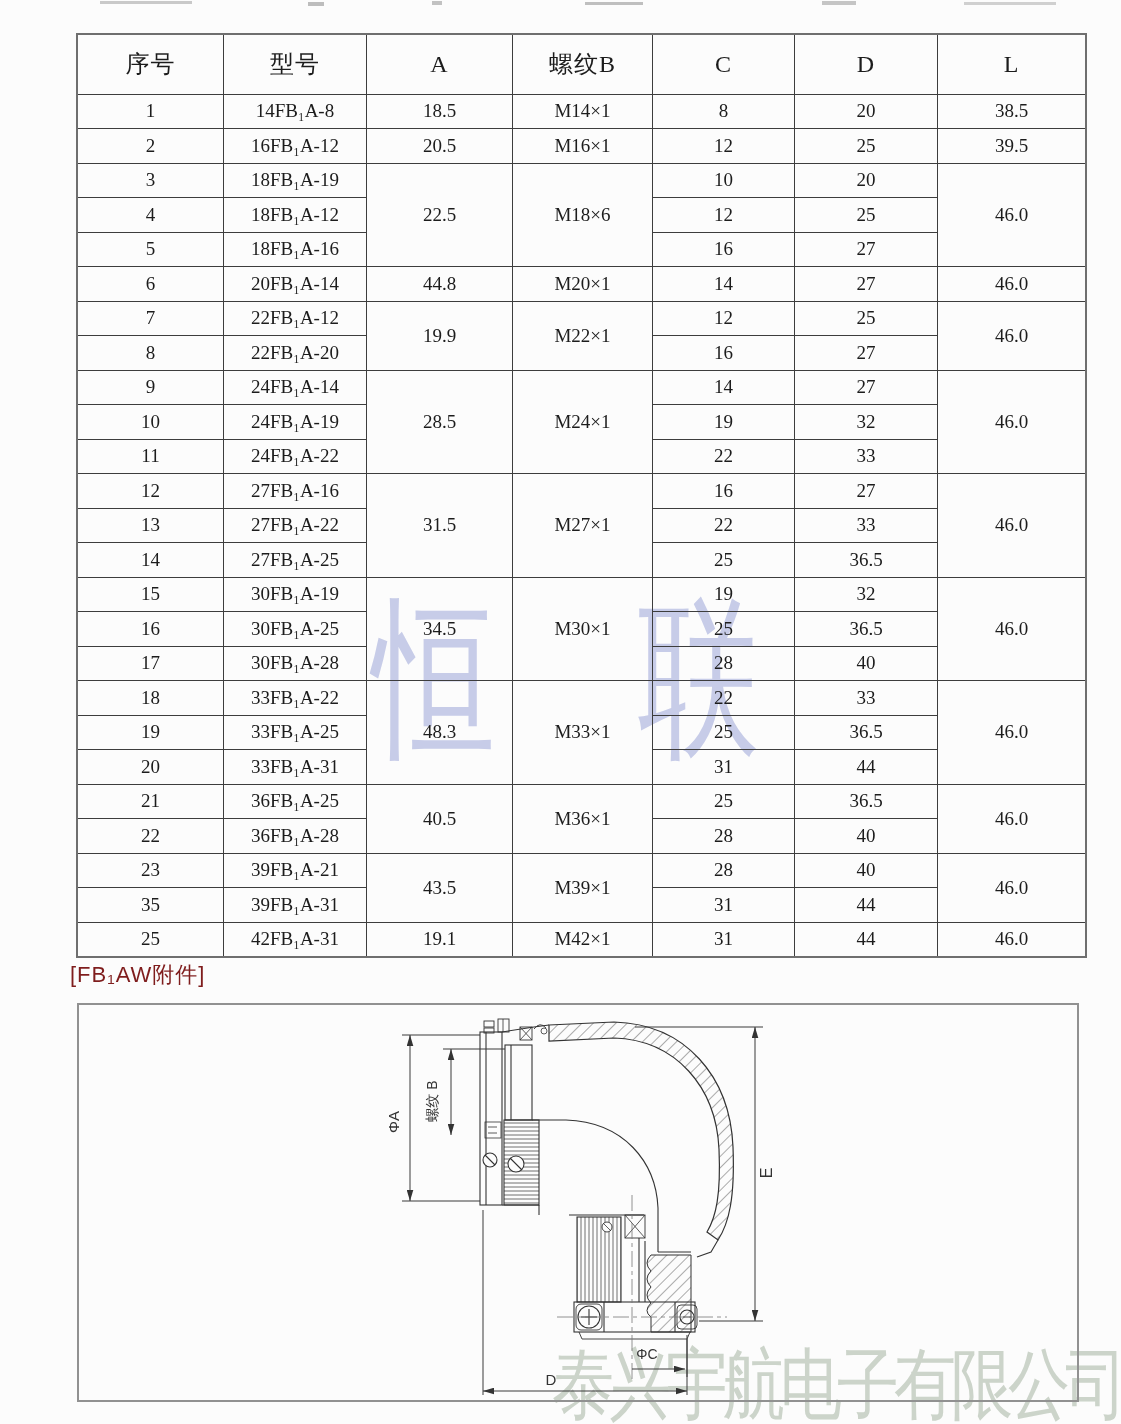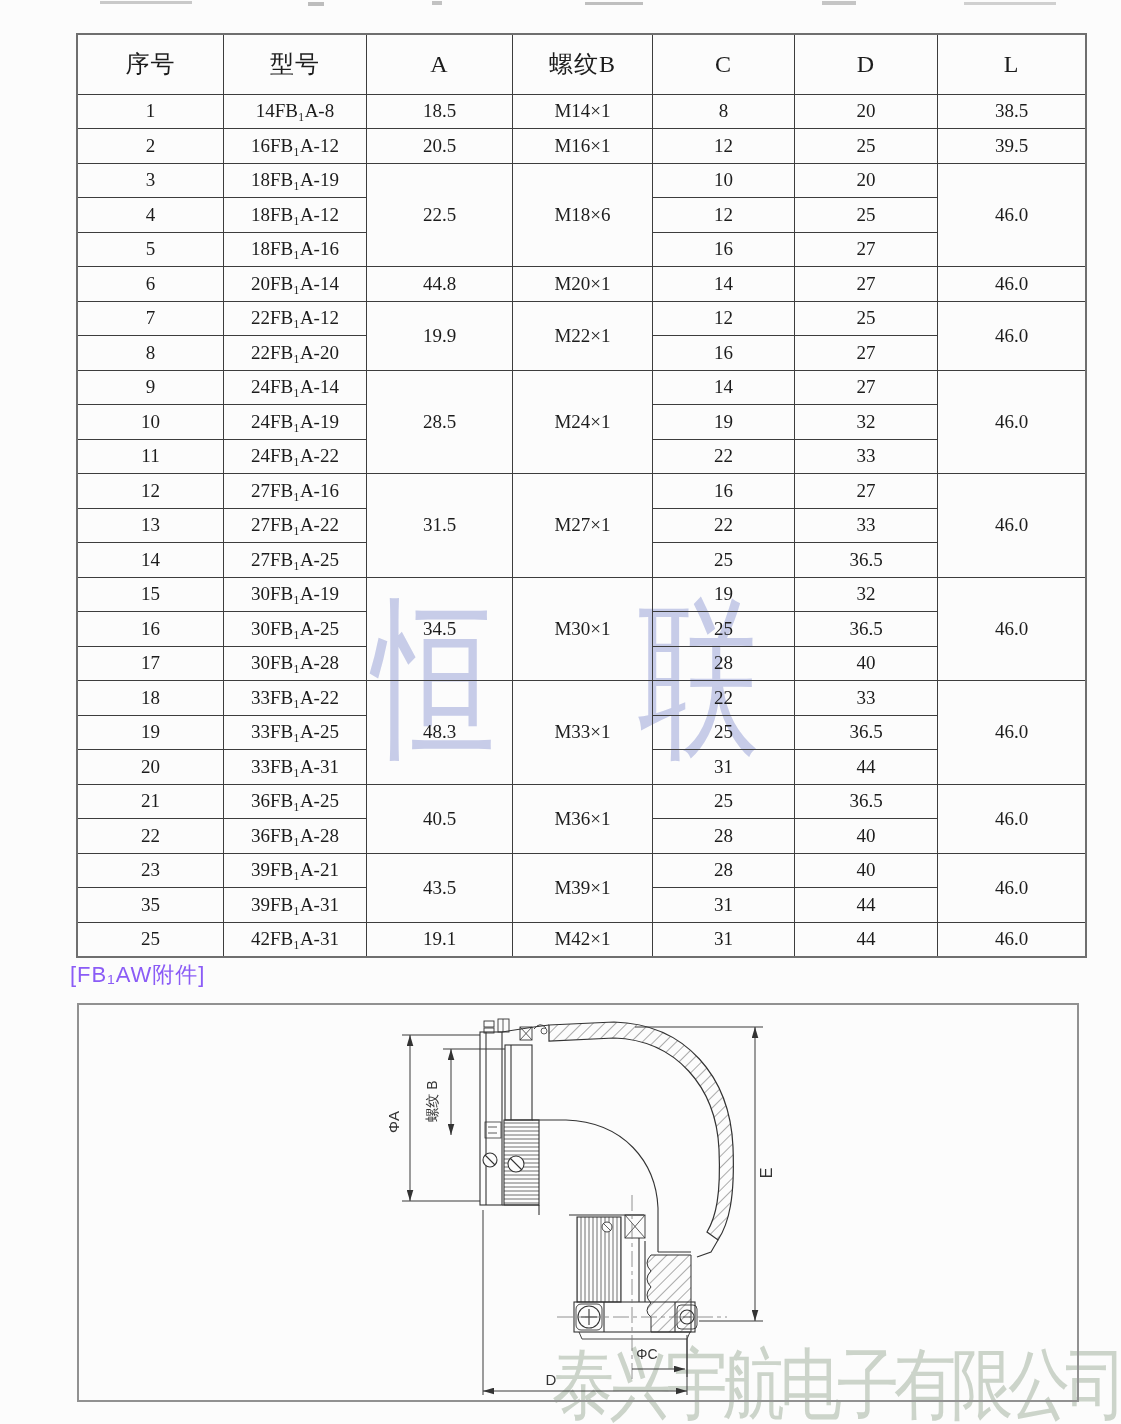--- a/index.html
+++ b/index.html
@@ -49,21 +49,21 @@
     text-align:center;vertical-align:middle;
     font-weight:normal;font-size:19px;padding:0;
     background:transparent;
   }
   table.spec thead tr{height:60px;}
   table.spec thead th{font-size:24px;letter-spacing:1px;}
   table.spec tbody tr{height:34.5px;}
   .accessory-label{
     position:absolute;left:70px;top:960px;z-index:2;
     font-family:"Liberation Sans","DejaVu Sans",sans-serif;
-    font-size:22px;color:#8b5cf6;letter-spacing:1px;
+    font-size:22px;color:#7f1d1d;letter-spacing:1px;
   }
   .drawing-box{
     position:absolute;left:77px;top:1003px;z-index:2;
     width:998px;height:395px;border:2px solid #919191;
     background:transparent;
   }
   .drawing-box svg{display:block;width:100%;height:100%;}
   svg text{
     font-family:"Liberation Sans","DejaVu Sans",sans-serif;
     fill:#333;

